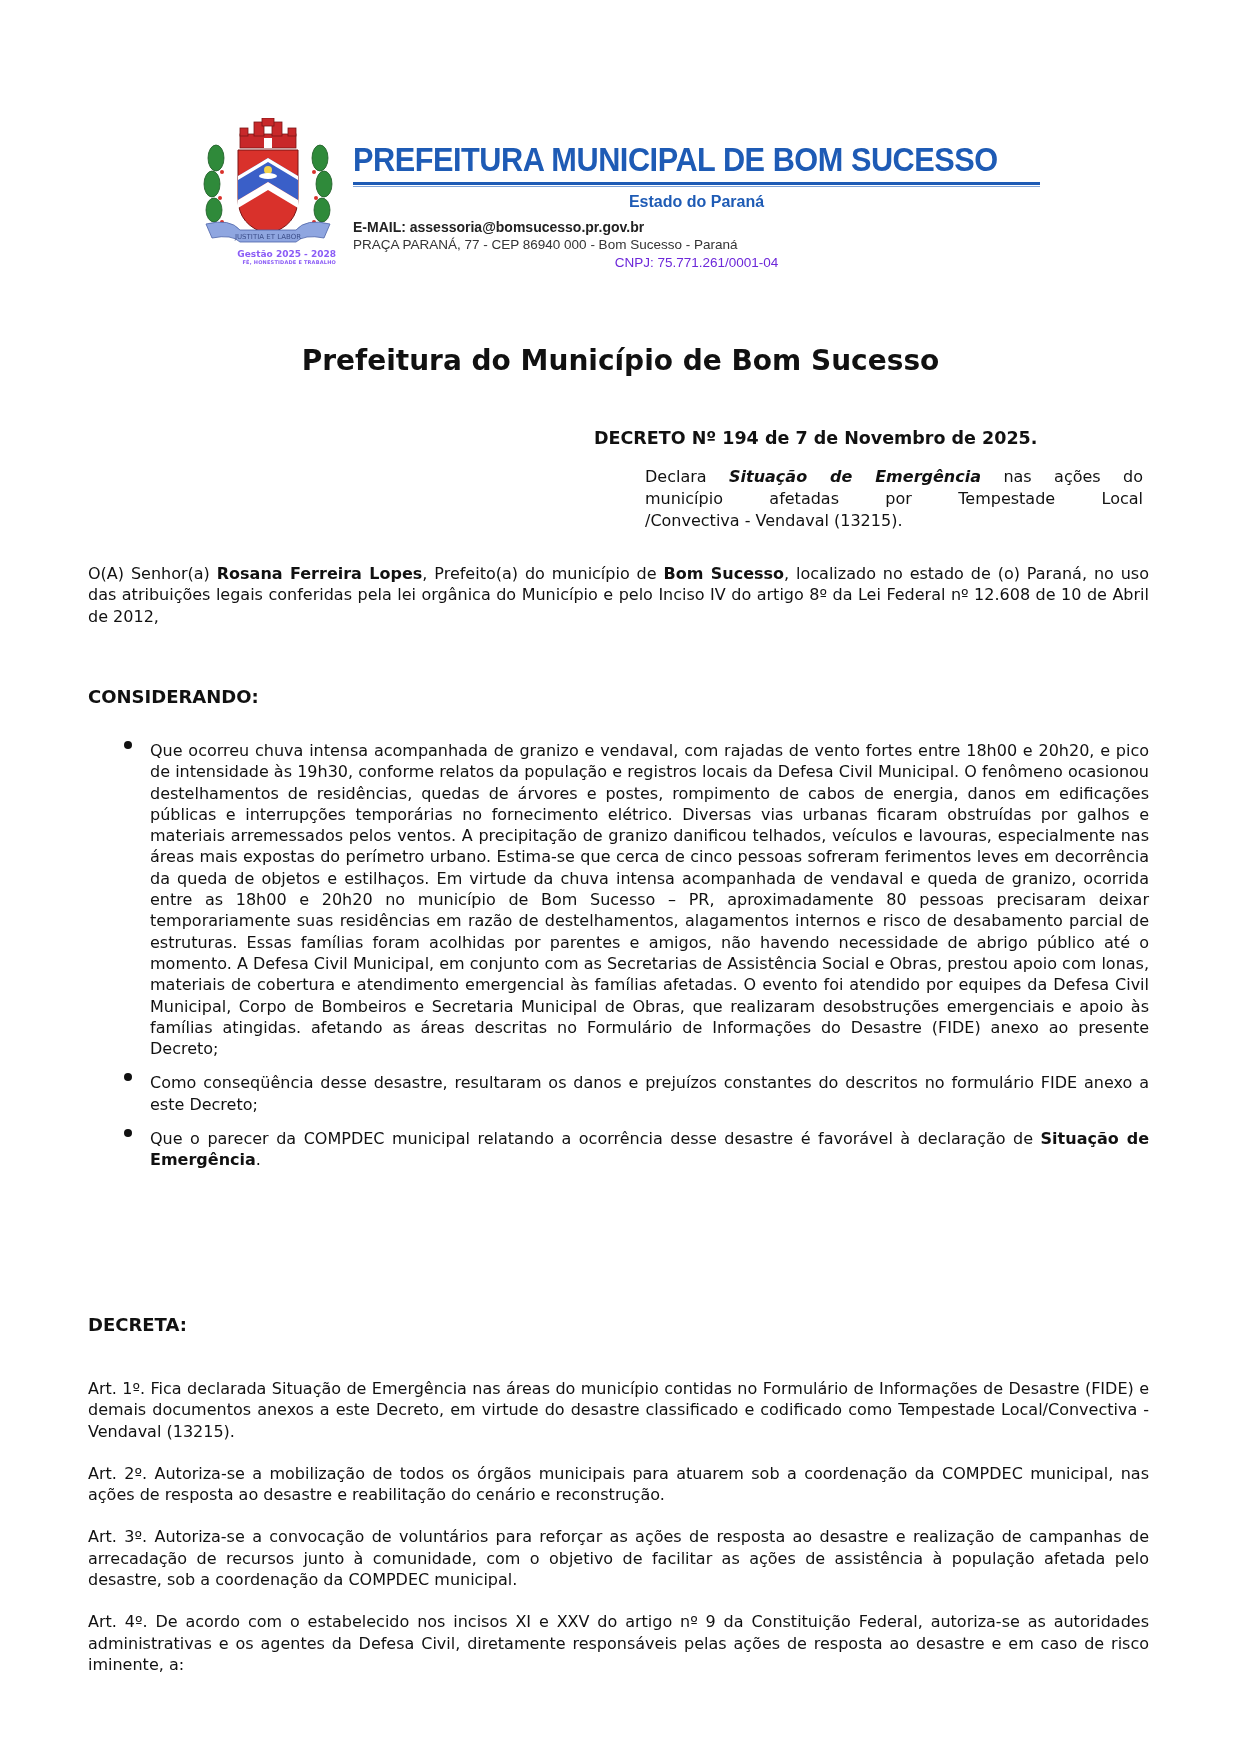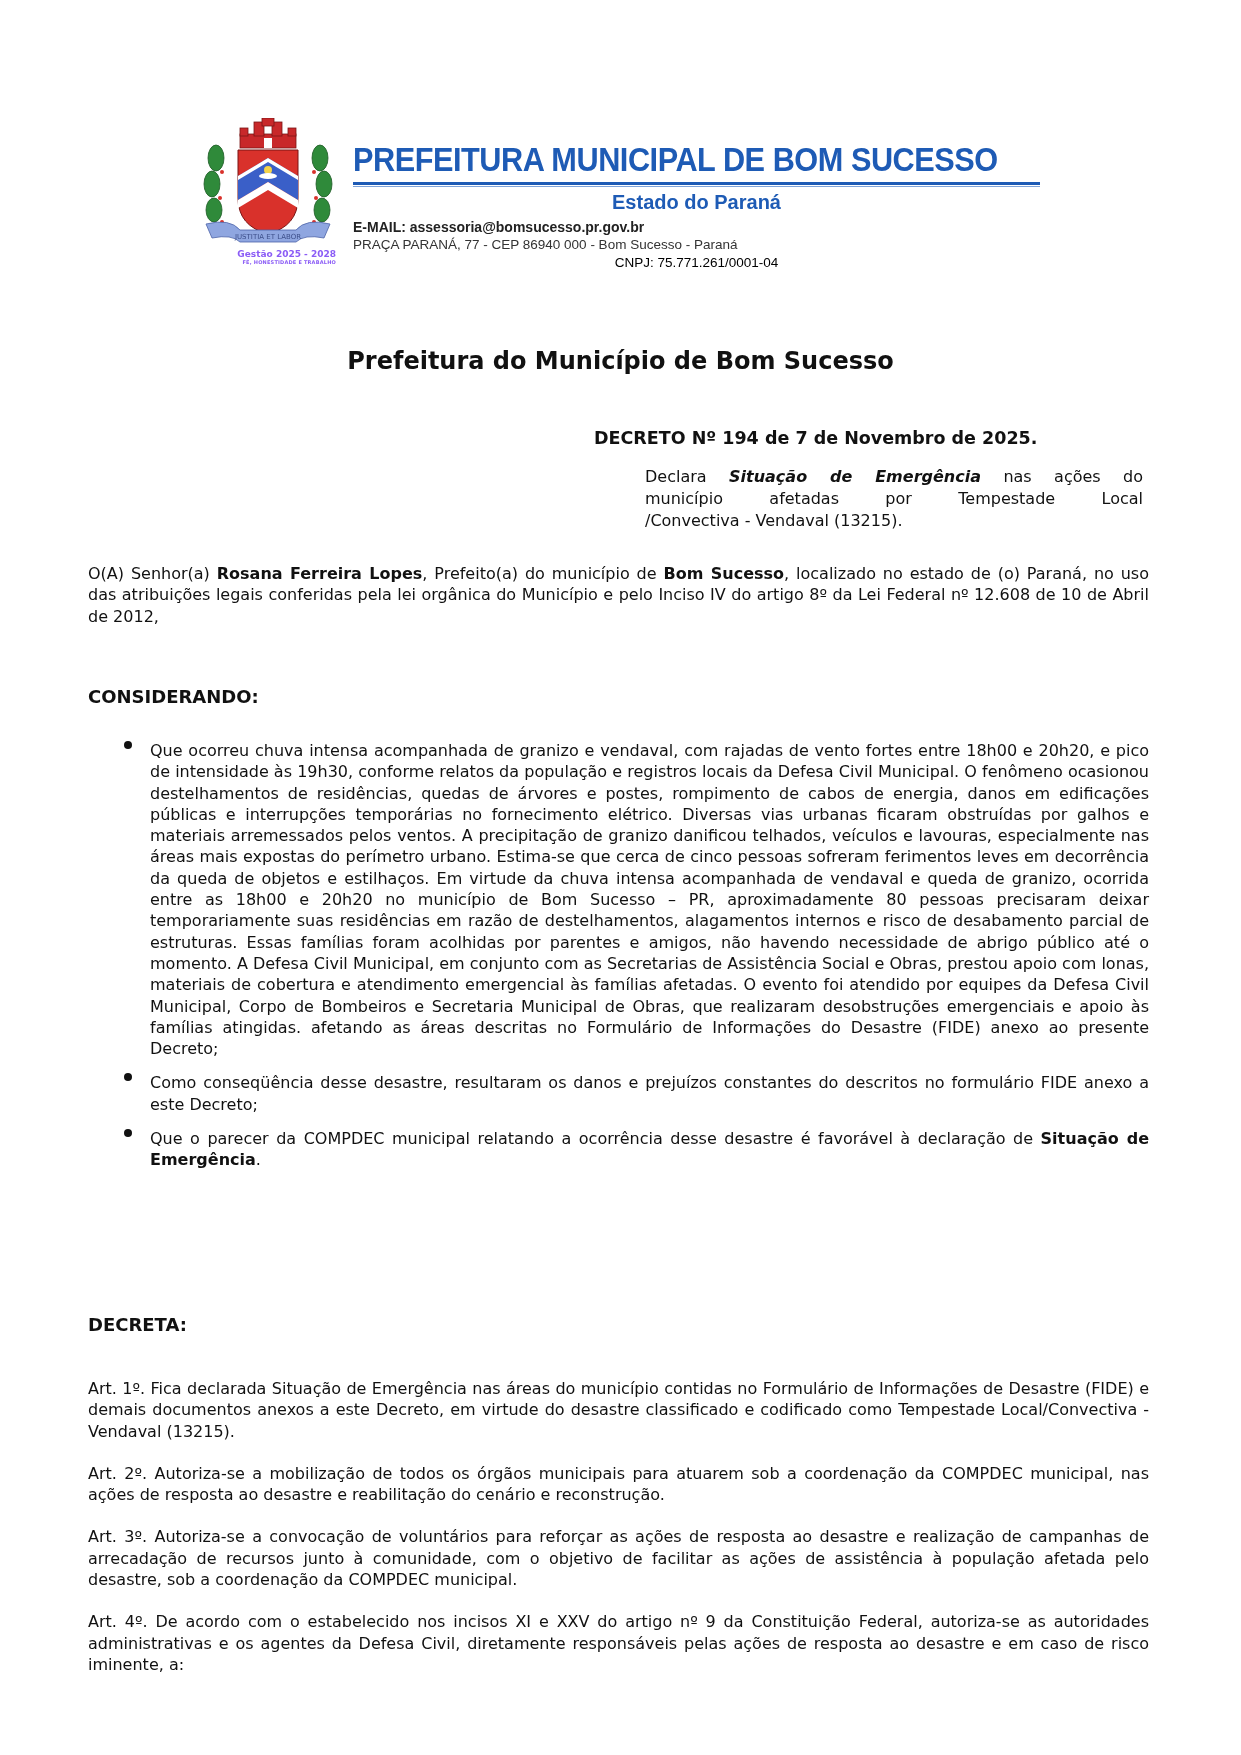--- a/index.html
+++ b/index.html
@@ -8,27 +8,27 @@
 
   
   .letterhead { position: absolute; left: 200px; top: 118px; width: 840px; height: 160px; }
   .crest { position: absolute; left: 0; top: 0; width: 136px; height: 148px; }
   .crest-caption { position: absolute; left: 0; top: 131px; width: 136px; text-align: right; font-family: "DejaVu Sans", sans-serif; font-weight: bold; color: #8b5cf6; }
   .crest-caption .c1 { font-size: 9px; line-height: 10px; display: block; }
   .crest-caption .c2 { font-size: 5px; line-height: 6px; display: block; letter-spacing: 0.2px; }
   .lh-title { position: absolute; left: 153px; top: 24px; width: 690px; font-family: "Liberation Sans", sans-serif; font-weight: bold; font-size: 33px; line-height: 36px; color: #1e5bb5; letter-spacing: -0.5px; white-space: nowrap; transform: scaleX(0.93); transform-origin: left center; }
   .lh-rule { position: absolute; left: 153px; top: 64px; width: 687px; height: 3px; background: #1e5bb5; }
   .lh-rule2 { position: absolute; left: 153px; top: 68px; width: 687px; height: 1px; background: #7fa3d8; }
-  .lh-state { position: absolute; left: 153px; top: 70px; width: 687px; text-align: center; font-family: "Liberation Sans", sans-serif; font-weight: bold; font-size: 20px; line-height: 28px; color: #1e5bb5; }
+  .lh-state { position: absolute; left: 153px; top: 70px; width: 687px; text-align: center; font-family: "Liberation Sans", sans-serif; font-weight: bold; font-size: 16px; line-height: 28px; color: #1e5bb5; }
   .lh-email { position: absolute; left: 153px; top: 101px; width: 687px; text-align: left; font-family: "Liberation Sans", sans-serif; font-weight: bold; font-size: 14px; line-height: 16px; color: #222; }
   .lh-addr { position: absolute; left: 153px; top: 119px; width: 687px; text-align: left; font-family: "Liberation Sans", sans-serif; font-size: 13.5px; line-height: 16px; color: #333; }
-  .lh-cnpj { position: absolute; left: 153px; top: 137px; width: 687px; text-align: center; font-family: "Liberation Sans", sans-serif; font-size: 13.5px; line-height: 16px; color: #000000; }
+  .lh-cnpj { position: absolute; left: 153px; top: 137px; width: 687px; text-align: center; font-family: "Liberation Sans", sans-serif; font-size: 13.5px; line-height: 16px; color: #6d28d9; }
 
   
-  .doc-title { position: absolute; left: 0; top: 346px; width: 1241px; text-align: center; font-weight: bold; font-size: 24px; line-height: 30px; }
+  .doc-title { position: absolute; left: 0; top: 346px; width: 1241px; text-align: center; font-weight: bold; font-size: 28px; line-height: 30px; }
   .decree-number { position: absolute; left: 594px; top: 414px; width: 470px; font-weight: bold; font-size: 17.5px; line-height: 24px; white-space: nowrap; margin-top: 12px; }
   .ementa { position: absolute; left: 645px; top: 466px; width: 498px; font-size: 16px; line-height: 22px; text-align: justify; text-align-last: left; }
   .ementa .line { display: block; text-align: justify; text-align-last: justify; }
   .ementa .line.last { text-align-last: left; }
 
   .text { font-size: 16px; line-height: 21.3px; text-align: justify; }
   .preamble { position: absolute; left: 88px; top: 563px; width: 1061px; }
 
   .section-heading { position: absolute; left: 88px; font-weight: bold; font-size: 18px; line-height: 24px; }
   .sh-considerando { top: 685px; }

